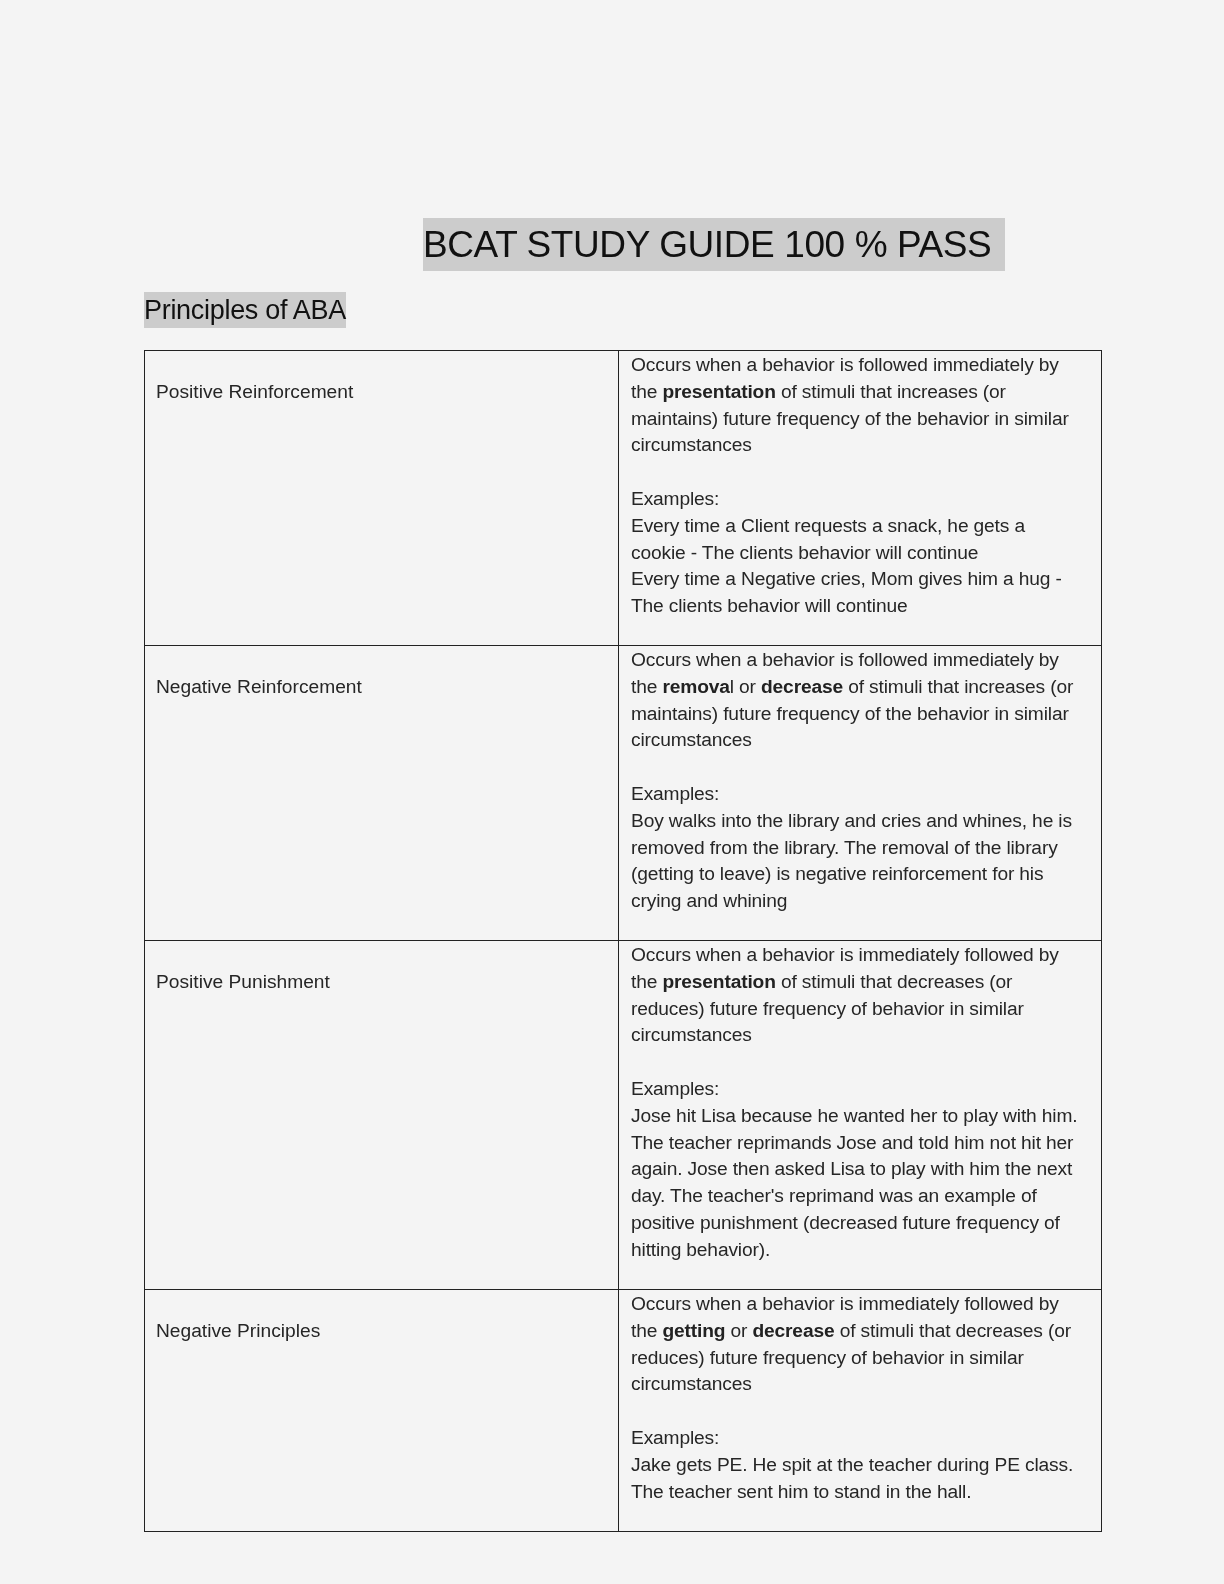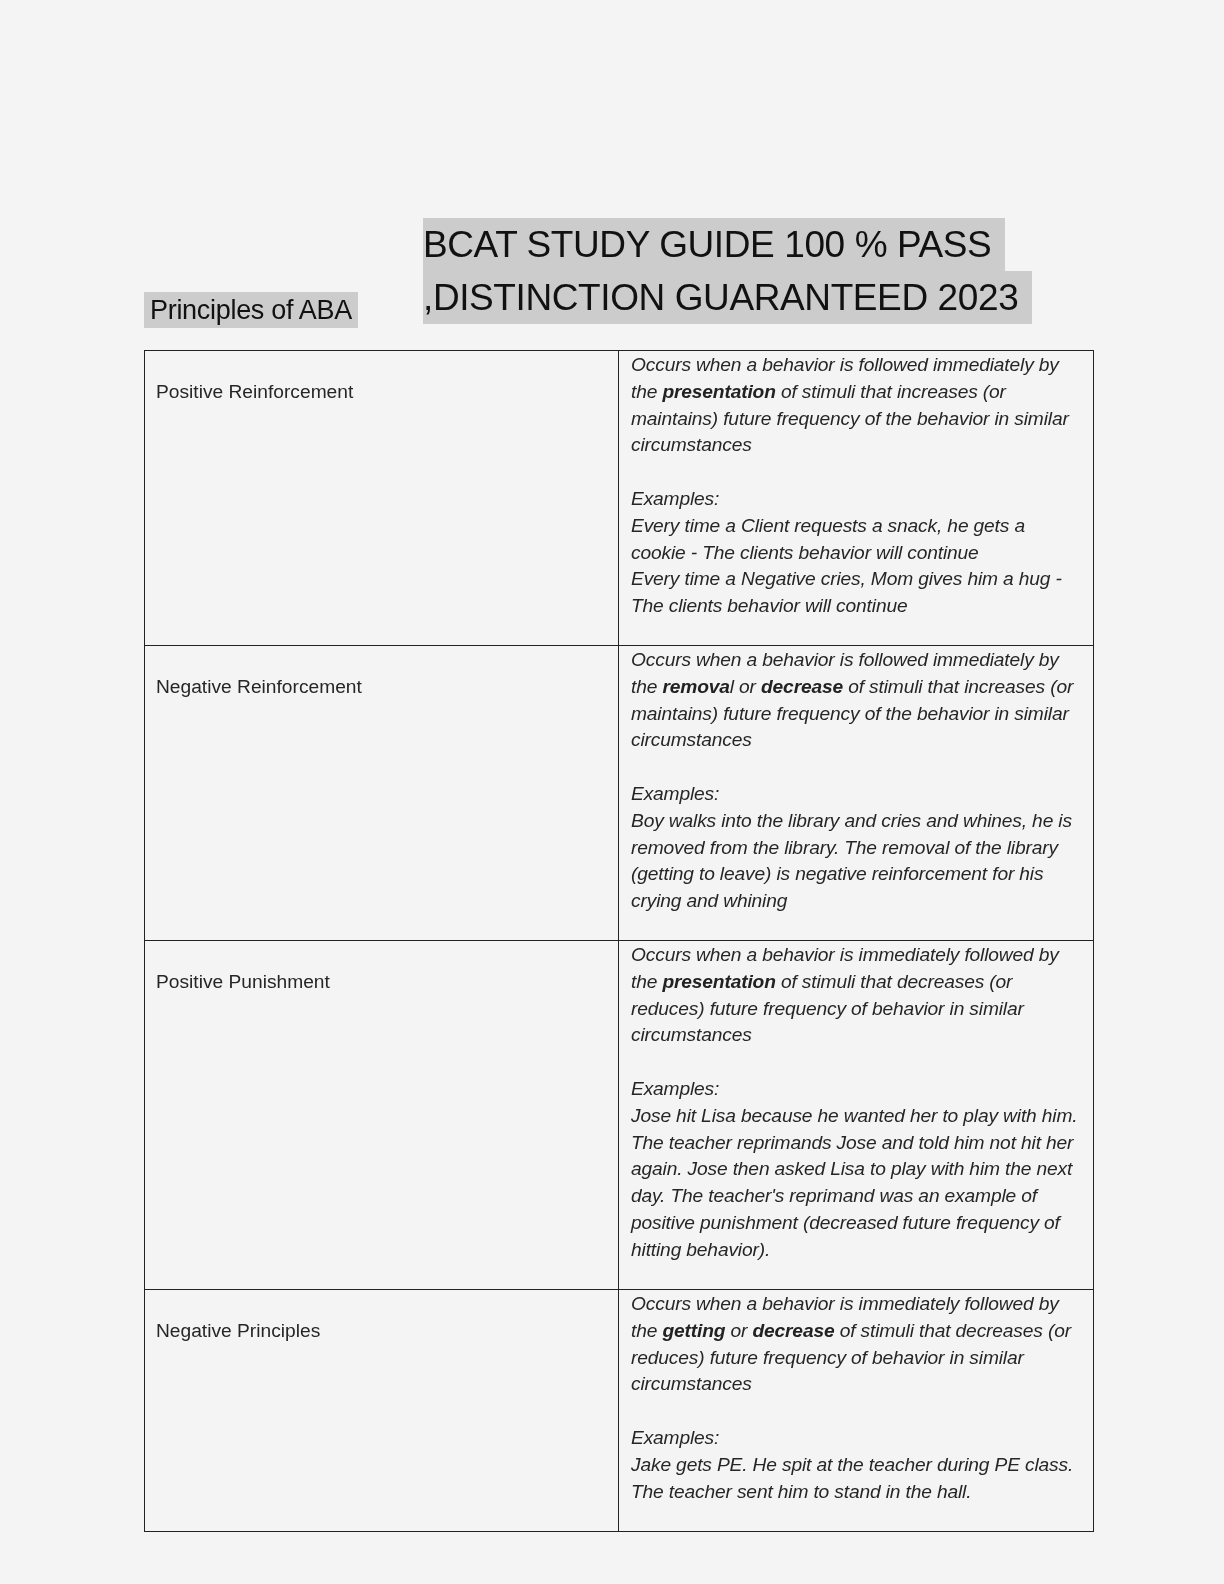--- a/index.html
+++ b/index.html
@@ -11,21 +11,21 @@
     color: #222;
     overflow: hidden;
   }
   .section-label {
     position: absolute;
     left: 144px; top: 292px;
     background: #cccccc;
     font-size: 27px;
     line-height: 36px;
     color: #111;
-    padding: 0 6px;
+    padding: 0 0;
     letter-spacing: -0.3px;
   }
   .title {
     position: absolute;
     left: 423px; top: 218px;
     font-size: 37px;
     line-height: 53px;
     color: #111;
     letter-spacing: -0.4px;
   }
@@ -47,39 +47,37 @@
     font-size: 19.2px;
     line-height: 26.8px;
     color: #262626;
   }
   td.term {
     width: 452px;
     padding: 28px 10px 0 11px;
   }
   td.def {
     width: 452px;
-    padding: 1px 10px 0 12px;
+    padding: 1px 18px 0 12px;
     letter-spacing: -0.15px;
-    font-style: italic;
   }
   td.def b { font-weight: bold; color: #222; }
   .gap { height: 26.8px; }
   tr.r1 td { height: 266px; }
   tr.r2 td { height: 266px; }
   tr.r3 td { height: 320px; }
   tr.r4 td { height: 213px; }
 </style>
 </head>
 <body>
 
 <div class="section-label">Principles of ABA</div>
 
 <div class="title">
   <span>BCAT STUDY GUIDE 100 % PASS</span><br>
-  <span>,DISTINCTION GUARANTEED 2023</span>
 </div>
 
 <table class="principles">
   <tbody>
       <tr class="r1">
     <td class="term">Positive Reinforcement</td>
     <td class="def">
       <div><span>Occurs when a behavior is followed immediately by the </span><b>presentation</b><span></span><b></b><span> of stimuli that increases (or maintains) future frequency of the behavior in similar circumstances</span></div>
       <div class="gap"></div>
       <div>Examples:</div>

